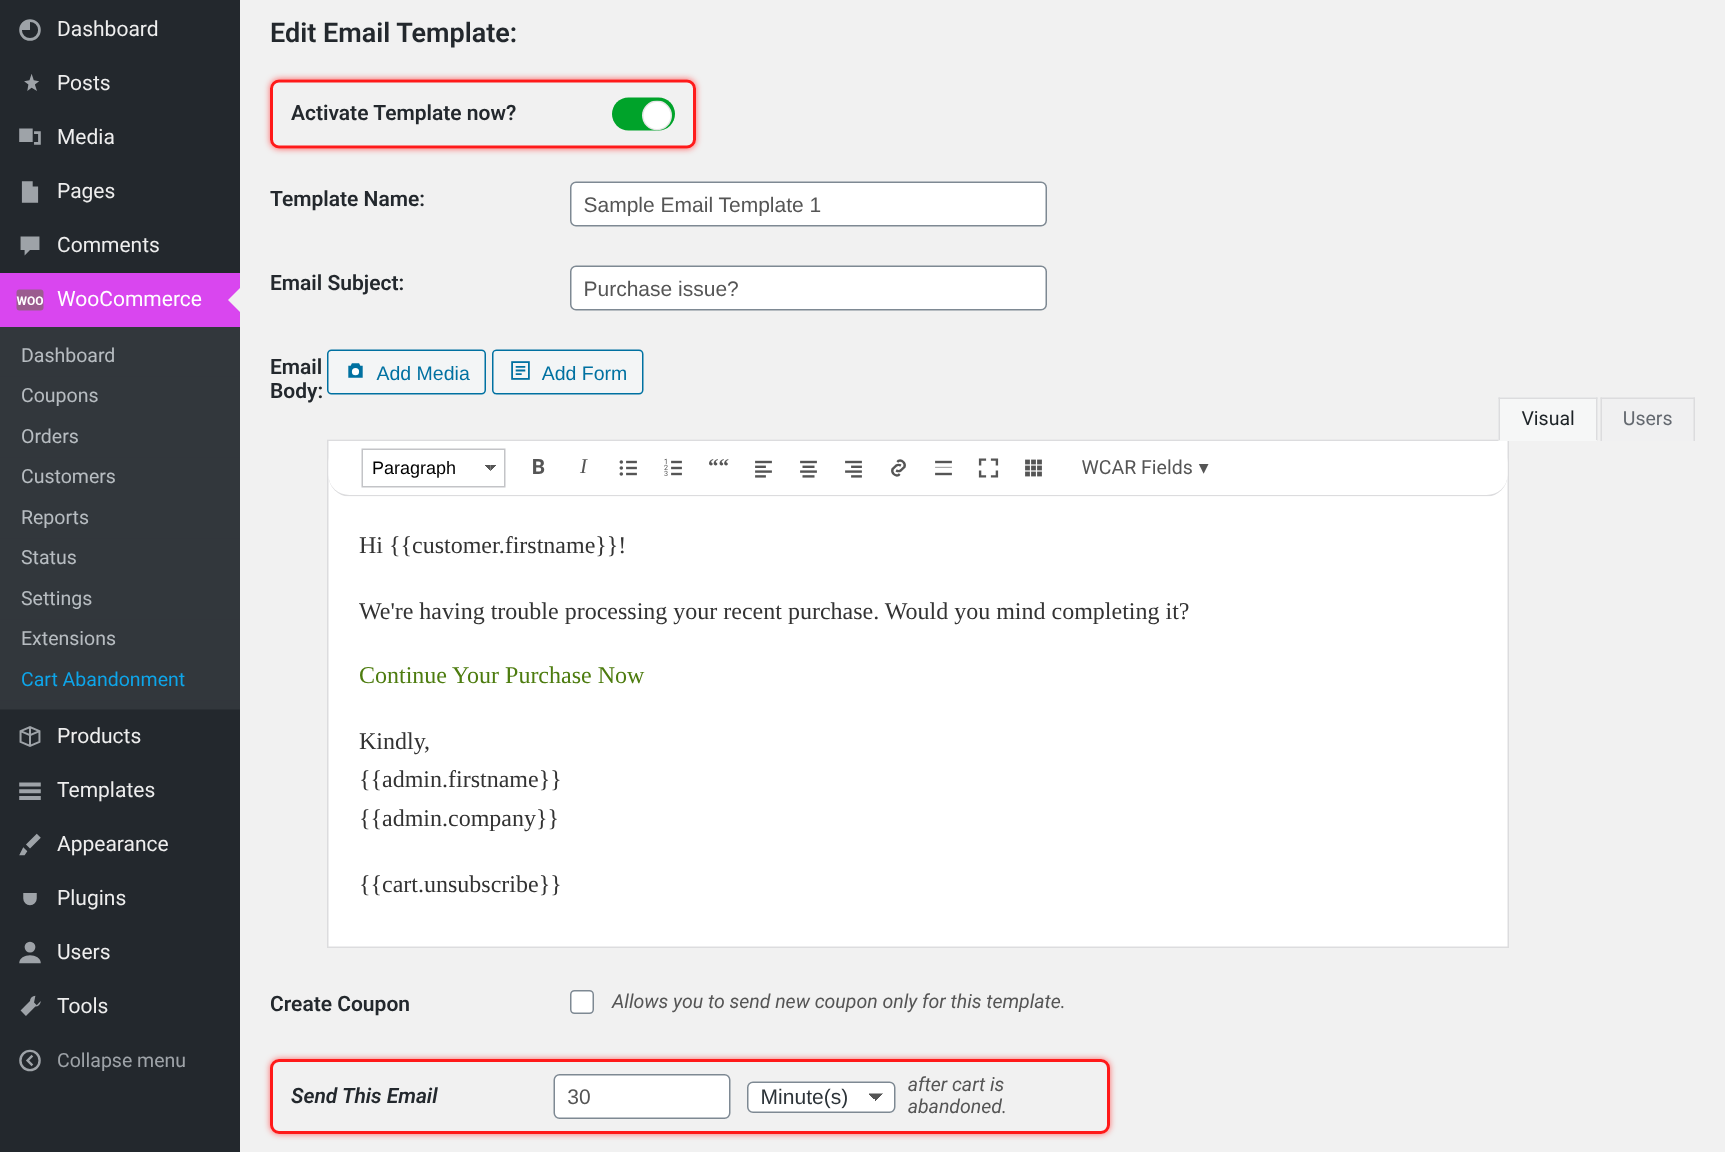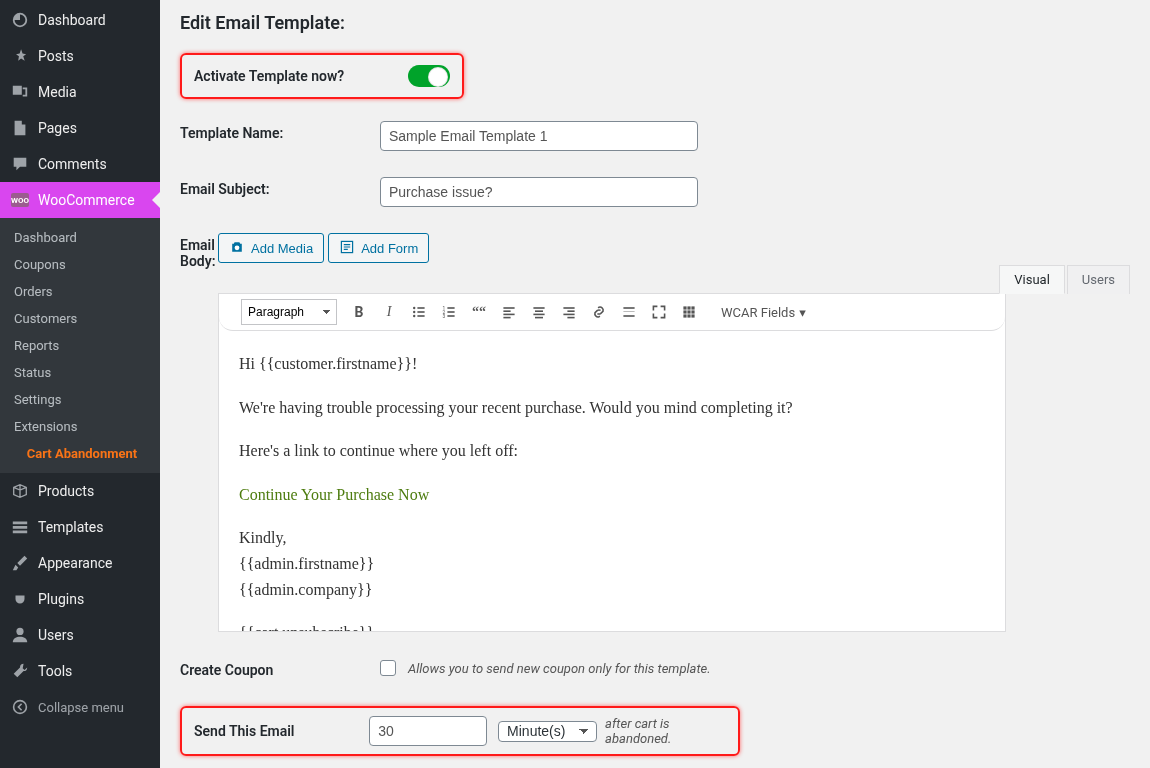--- a/index.html
+++ b/index.html
@@ -54,23 +54,22 @@
 }
 .sb-item.current .sb-icon { color: #fff; }
 .sb-sub {
   padding: 6px 10px 6px 14px;
   font-size: 13px;
   color: rgba(240,245,250,.7);
   cursor: pointer;
   background: #32373c;
 }
 .sb-sub.active {
-  color: #f97316;
-  font-weight: 700;
-  text-align: center;
+  color: #0ea5e9;
+  font-weight: 400;
 }
 .sb-submenu { background: #32373c; padding: 6px 0; }
 .sb-collapse {
   display: flex;
   align-items: center;
   padding: 8px 10px;
   color: rgba(240,245,250,.6);
   font-size: 13px;
   cursor: pointer;
 }
@@ -511,21 +510,20 @@
                 </svg>
               </span>
           <span class="tb-text-btn">
                 <span>WCAR Fields</span> 
                 <span>▾</span>
               </span>
         </div>
         <div class="editor-body">
           <p>Hi {{customer.firstname}}!</p>
           <p>We're having trouble processing your recent purchase. Would you mind completing it?</p>
-          <p>Here's a link to continue where you left off:</p>
           <p><a href="#">Continue Your Purchase Now</a></p>
           <p>
             <span>Kindly,</span><br>
             <span>{{admin.firstname}}</span><br>
             <span>{{admin.company}}</span>
           </p>
           <p>{{cart.unsubscribe}}</p>
         </div>
       </div>
       </div>
@@ -535,21 +533,21 @@
   <div class="form-row align-center" style="margin-bottom:28px;">
     <div class="form-label">Create Coupon</div>
     <div class="form-control" style="display:flex;align-items:center;">
       <input type="checkbox" class="cb" style="">
       <span class="italic-note">Allows you to send new coupon only for this template.</span>
     </div>
   </div>
 
   <div class="form-row align-center" style="margin-bottom:22px;">
     <div class="highlight" style="padding:8px 12px;display:flex;align-items:center;width:560px;">
-      <div class="form-label" style="width:194px;padding-top:0;">Send This Email</div>
+      <div class="form-label" style="width:194px;padding-top:0;font-style:italic;">Send This Email</div>
       <input type="text" class="t-input w-118" value="30" style="">
       <span style="width:12px;"></span>
       <select class="t-select w-106"><option>Minute(s)</option></select>
       <span class="send-after">after cart is abandoned.</span>
     </div>
   </div>
 
 </div>
 
 </body></html>

